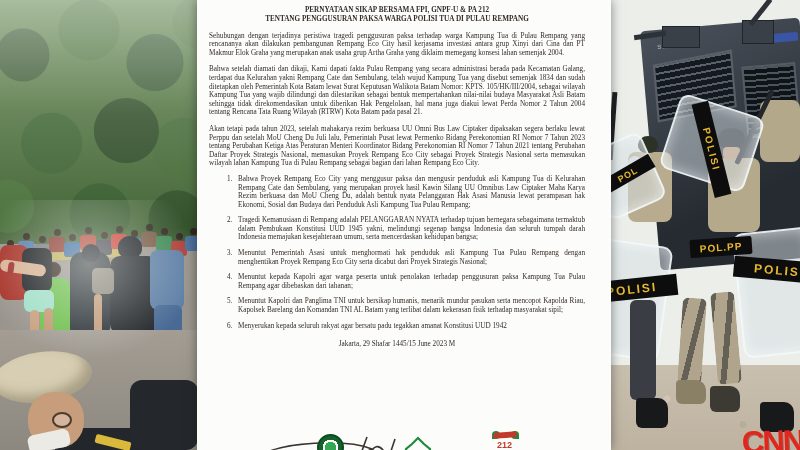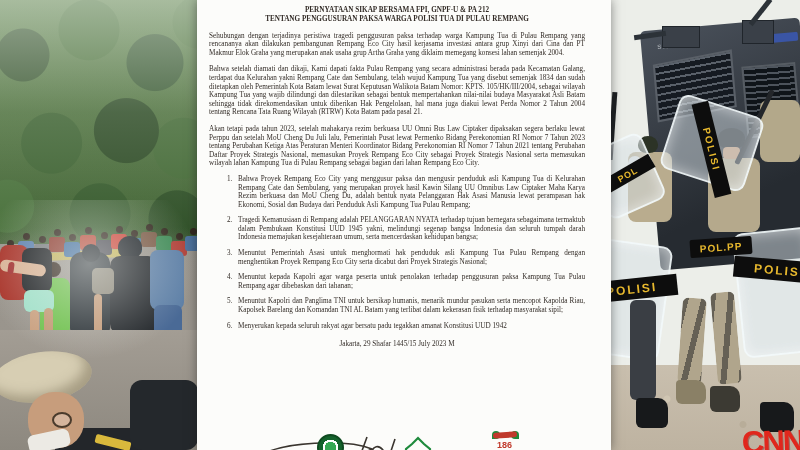--- a/index.html
+++ b/index.html
@@ -270,38 +270,38 @@
           </li>
         <li>
             <span class="num">5.</span>
             <span class="itext">Menuntut Kapolri dan Panglima TNI untuk bersikap humanis, menarik mundur pasukan serta mencopot Kapolda Riau, Kapolsek Barelang dan Komandan TNI AL Batam yang terlibat dalam kekerasan fisik terhadap masyarakat sipil;</span>
           </li>
         <li>
             <span class="num">6.</span>
             <span class="itext">Menyerukan kepada seluruh rakyat agar bersatu padu tegakkan amanat Konstitusi UUD 1942</span>
           </li>
       </ol>
-      <div class="dateline">Jakarta, 29 Shafar 1445/15 July 2023 M</div>
+      <div class="dateline">Jakarta, 29 Shafar 1445/15 June 2023 M</div>
     </div>
 
     <div class="doc-footer">
       <svg class="sig" style="left:55px;top:6px" width="135" height="30" viewBox="0 0 135 30">
         <path d="M5 20 C 30 4, 95 2, 120 12 C 100 22, 40 24, 18 16" fill="none" stroke="#3a352f" stroke-width="1.4"></path>
       </svg>
       <div class="logo-circle"></div>
       <svg class="sig" style="left:158px;top:2px" width="50" height="30" viewBox="0 0 50 30">
         <path d="M4 26 L 12 4 M 14 24 C 18 12, 24 10, 30 20 M 34 24 L 40 6" fill="none" stroke="#3a352f" stroke-width="1.6"></path>
       </svg>
       <svg class="sig" style="left:206px;top:4px" width="30" height="30" viewBox="0 0 30 30">
         <path d="M3 28 L3 14 L9 9 L15 3 L21 9 L27 14 L27 28" fill="none" stroke="#1e8a3c" stroke-width="2.2"></path>
       </svg>
       <div class="logo-212">
         <div class="leaf" style="left:1px;top:0"></div>
         <div class="leaf" style="left:20px;top:0;transform:scaleX(-1)"></div>
         <div class="ribbon"></div>
-        <div class="t212">186</div>
+        <div class="t212">212</div>
       </div>
     </div>
   </div>
 
   <div class="watermark">CNN</div>
 
 </div>
 
 </body></html>

